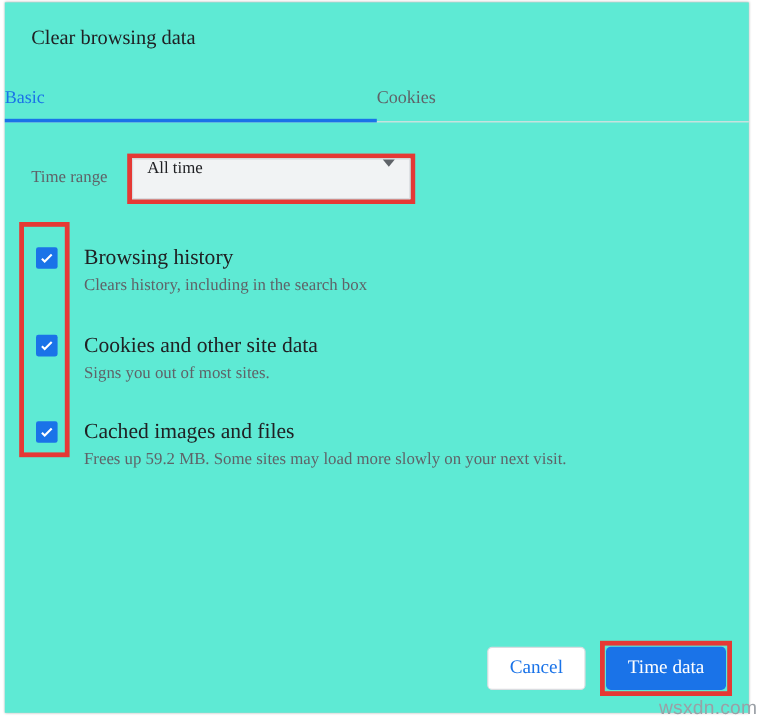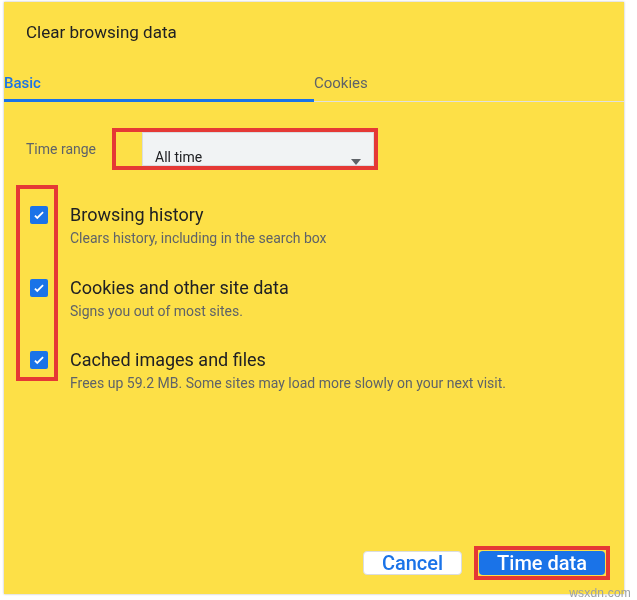--- a/index.html
+++ b/index.html
@@ -9,23 +9,24 @@
     height: 600px;
     font-family: Roboto, "Segoe UI", Arial, sans-serif;
     background: #fff;
     position: relative;
     overflow: hidden;
   }
   .dialog {
     width: 620px;
     height: 592px;
     margin: 2px 4px;
-    background: #fde047;
+    background: #5eead4;
     box-shadow: 0 0 2px rgba(0,0,0,0.3);
     position: relative;
+    font-family: Liberation Serif, serif;
   }
   .title {
     font-size: 17px;
     color: #202124;
     padding: 20px 0 0 22px;
     font-weight: 400;
   }
   .tabs {
     display: flex;
     margin-top: 22px;
@@ -69,25 +70,24 @@
     border: 4px solid #e53935;
     padding: 0;
     display: inline-block;
   }
   .select {
     width: 232px;
     height: 34px;
     background: #f1f3f4;
     border: 1px solid #dadce0;
     display: flex;
-    align-items: flex-end;
+    align-items: flex-start;
     padding: 0 12px;
     justify-content: space-between;
     cursor: pointer;
-    margin-left: 26px;
   }
   .select-text {
     font-size: 14px;
     color: #202124;
   }
   .triangle {
     width: 0; height: 0;
     border-left: 5px solid transparent;
     border-right: 5px solid transparent;
     border-top: 6px solid #5f6368;
@@ -140,24 +140,24 @@
 
   .footer {
     position: absolute;
     right: 14px;
     bottom: 14px;
     display: flex;
     gap: 12px;
     align-items: center;
   }
   .btn {
-    height: 24px;
+    height: 36px;
     padding: 0 18px;
     border-radius: 4px;
-    font-size: 20px;
+    font-size: 16px;
     font-weight: 500;
     cursor: pointer;
     display: flex;
     align-items: center;
     justify-content: center;
   }
   .btn-cancel {
     background: #fff;
     border: 1px solid #dadce0;
     color: #1a73e8;
@@ -169,21 +169,21 @@
   .btn-primary {
     background: #1a73e8;
     color: #fff;
     border: none;
   }
 
   .watermark {
     position: absolute;
     right: 6px;
     bottom: 0;
-    font-size: 12px;
+    font-size: 16px;
     color: #9aa0a6;
     font-family: Arial, sans-serif;
     letter-spacing: 0.2px;
   }
 </style>
 </head>
 <body>
 
 <div class="dialog">
 

